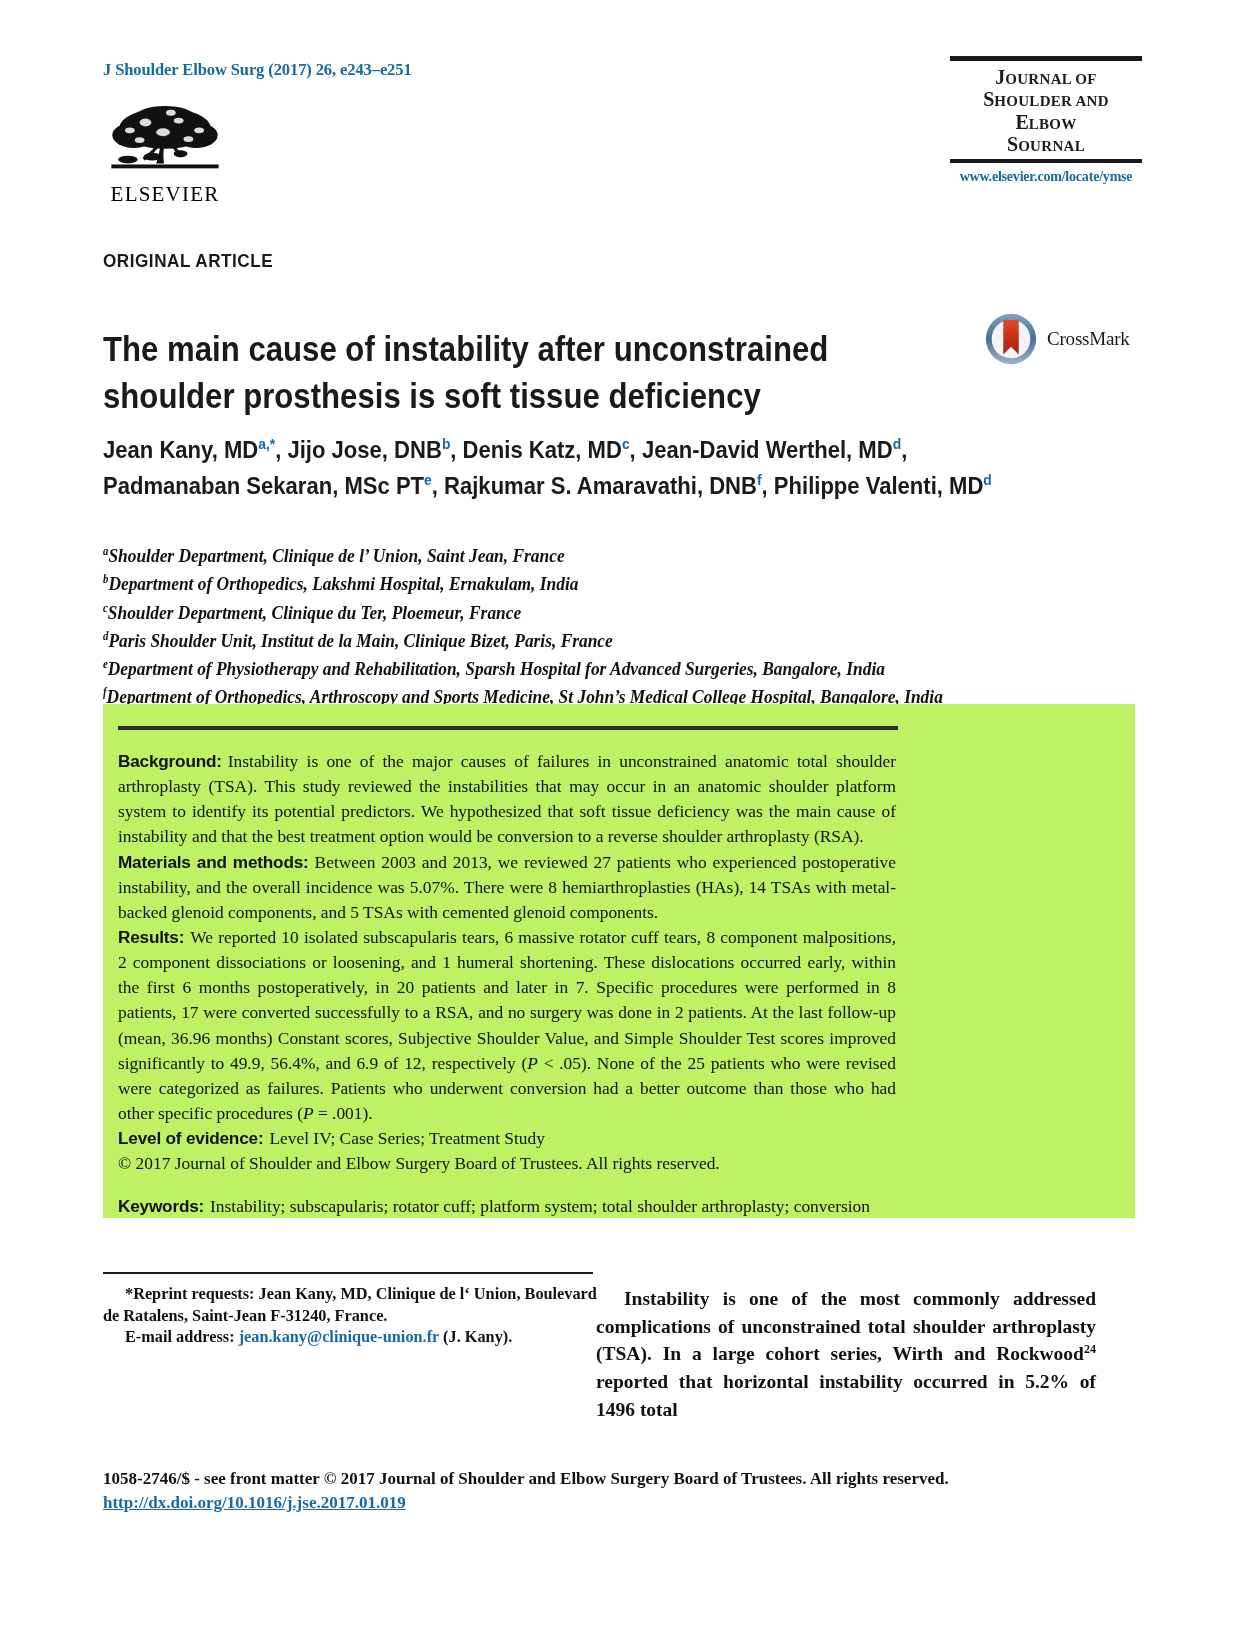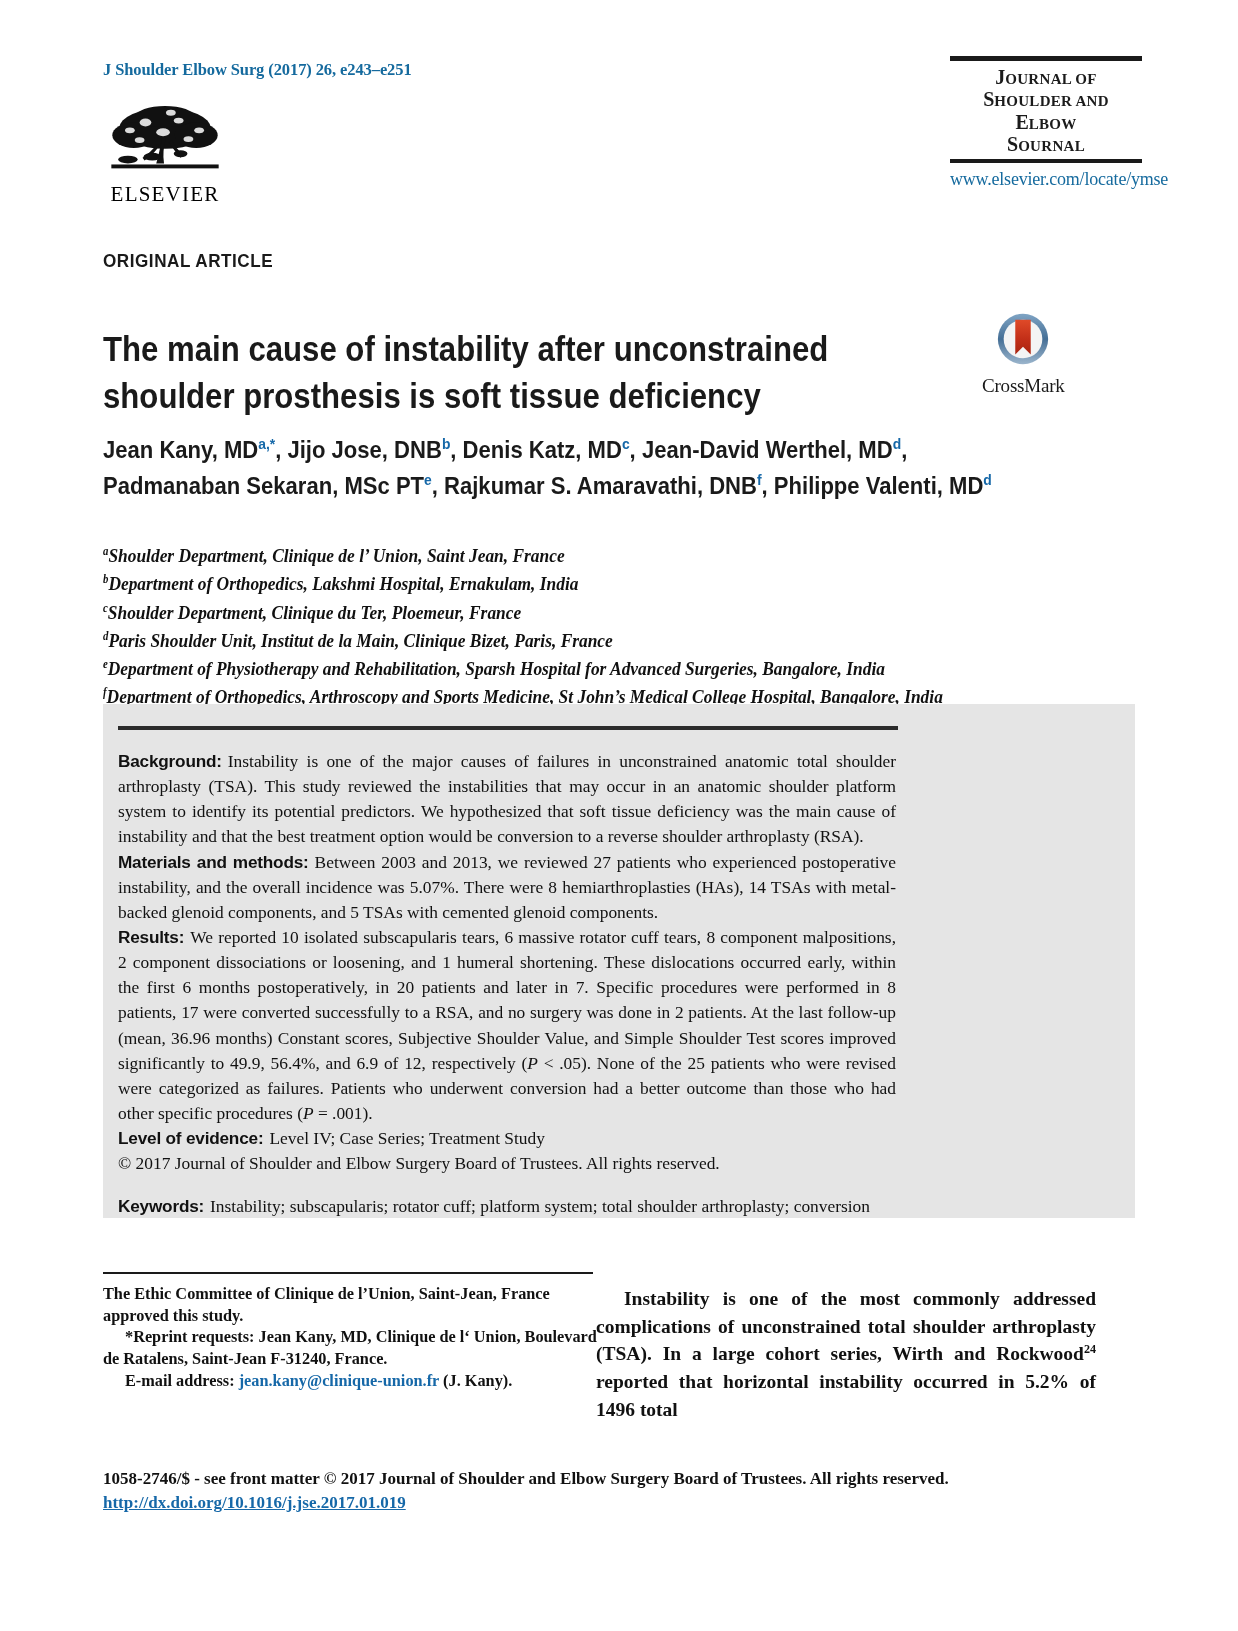--- a/index.html
+++ b/index.html
@@ -90,22 +90,22 @@
   .mast-line .cap {
     font-size: 20px;
   }
   .mast-line .sc {
     font-size: 15px;
     letter-spacing: 0.3px;
   }
   .mast-url {
     margin-top: 6px;
     font-family: "Liberation Serif", serif;
-    font-weight: normal;
-    font-size: 18px;
+    font-weight: bold;
+    font-size: 14px;
     color: #156a9e;
     letter-spacing: -0.2px;
   }
 
   
   .article-type {
     position: absolute;
     left: 103px;
     top: 250px;
     font-family: "Liberation Sans", sans-serif;
@@ -133,21 +133,20 @@
   }
 
   
   .crossmark {
     position: absolute;
     left: 982px;
     top: 310px;
     display: flex;
     align-items: center;
     gap: 7px;
-    flex-direction: column;
   }
   .crossmark-badge {
     width: 58px;
     height: 58px;
   }
   .crossmark-label {
     font-family: "Liberation Serif", serif;
     font-size: 19px;
     color: #1a1a1a;
     letter-spacing: -0.2px;
@@ -195,21 +194,21 @@
     line-height: 0;
   }
 
   
   .abstract-box {
     position: absolute;
     left: 103px;
     top: 704px;
     width: 1032px;
     height: 514px;
-    background: #e5e5e5;
+    background: #bef264;
     box-sizing: border-box;
   }
   .abstract-inner {
     position: absolute;
     left: 15px;
     top: 22px;
     width: 778px;
   }
   .abstract-rule {
     height: 4px;
@@ -424,21 +423,20 @@
       <p class="abs-copy">© 2017 Journal of Shoulder and Elbow Surgery Board of Trustees. All rights reserved.</p>
 
       <p class="abs-p abs-kw">
         <b class="lbl">Keywords:</b><span class="sp"></span><span>Instability; subscapularis; rotator cuff; platform system; total shoulder arthroplasty; conversion</span>
       </p>
     </div>
   </div>
 
   <div class="footnote-col">
     <div class="footnote-rule"></div>
-    <p class="fn-p">The Ethic Committee of Clinique de l’Union, Saint-Jean, France approved this study.</p>
     <p class="fn-p indent">*Reprint requests: Jean Kany, MD, Clinique de l‘ Union, Boulevard de Ratalens, Saint-Jean F-31240, France.</p>
     <p class="fn-p indent">
       <span>E-mail address:</span>
       <span class="fn-link">jean.kany@clinique-union.fr</span>
       <span>(J. Kany).</span>
     </p>
   </div>
 
   <div class="intro-col">
     <p class="intro-p">

